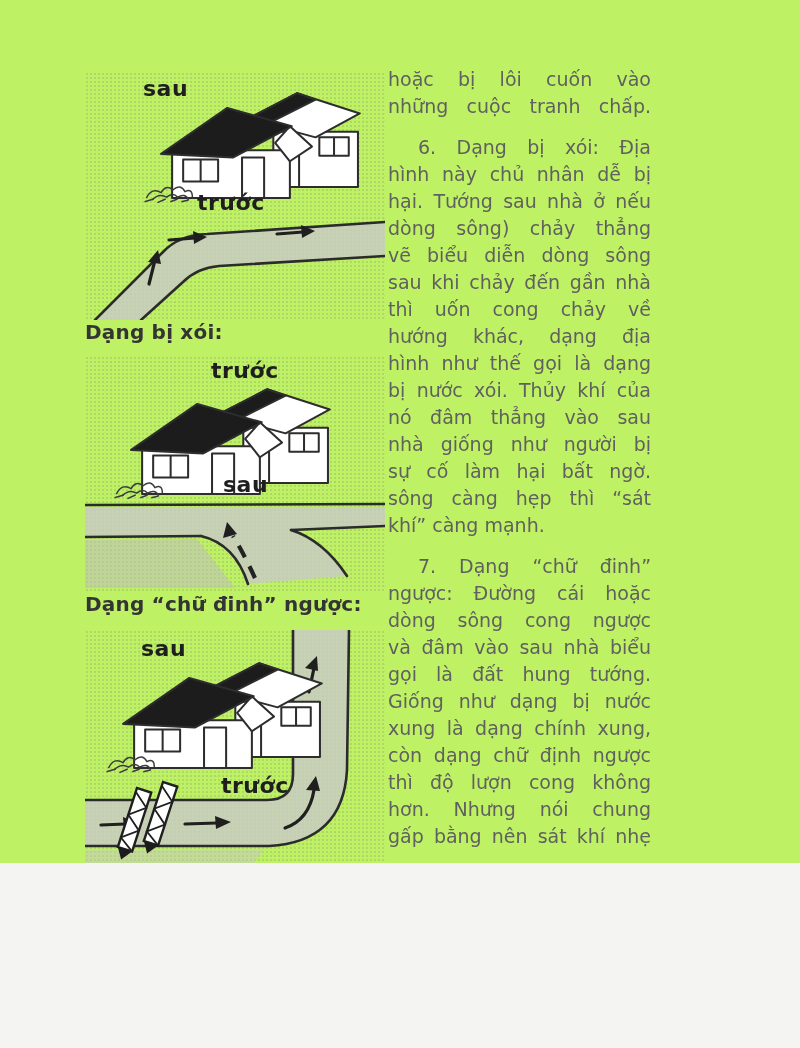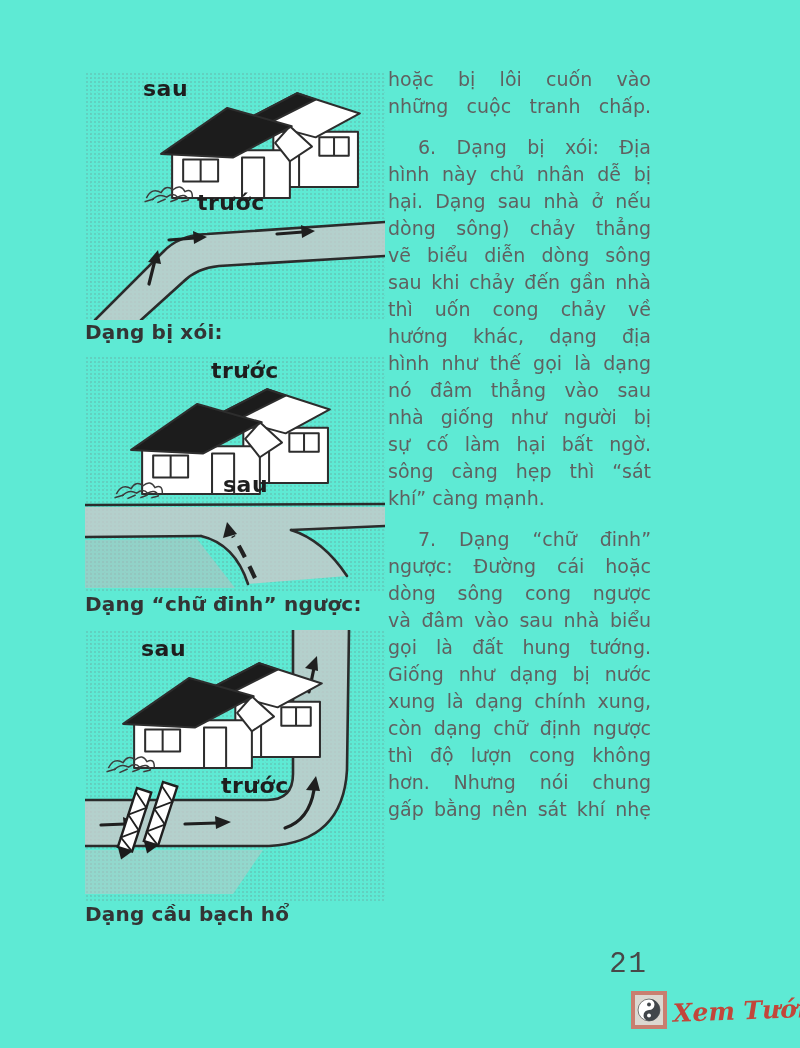--- a/index.html
+++ b/index.html
@@ -1,19 +1,19 @@
 <!DOCTYPE html>
 <html><head>
 <meta charset="utf-8">
 <style>
   html,body { margin:0; padding:0; }
   body { width:800px; height:1048px; background:#f4f4f2; }
   .page {
-    position:relative; width:800px; height:1048px; overflow:hidden;
-    background:#5eead4;
+    position:relative; width:800px; height:863px; overflow:hidden;
+    background:#bef264;
     font-family:"DejaVu Sans", sans-serif;
   }
   
   .fig {
     position:absolute; width:300px;
     background-image:
       radial-gradient(circle, rgba(110,110,110,0.20) 0.8px, transparent 1.1px),
       radial-gradient(circle, rgba(130,130,130,0.13) 0.7px, transparent 1px);
     background-size:4px 4px, 7px 7px;
     background-position:0 0, 2px 3px;
@@ -171,27 +171,28 @@
   <div class="caption" style="top:902px;">Dạng cầu bạch hổ</div>
 
   <div class="textcol" id="textcol">
       <div class="p">
         <div class="ln">hoặc bị lôi cuốn vào</div>
         <div class="ln">những cuộc tranh chấp.</div>
       </div>
       <div class="p">
         <div class="ln indent">6. Dạng bị xói: Địa</div>
         <div class="ln">hình này chủ nhân dễ bị</div>
-        <div class="ln">hại. Dạng sau nhà ở nếu</div>
+        <div class="ln">hại. Tướng sau nhà ở nếu</div>
         <div class="ln">dòng sông) chảy thẳng</div>
         <div class="ln">vẽ biểu diễn dòng sông</div>
         <div class="ln">sau khi chảy đến gần nhà</div>
         <div class="ln">thì uốn cong chảy về</div>
         <div class="ln">hướng khác, dạng địa</div>
         <div class="ln">hình như thế gọi là dạng</div>
+        <div class="ln">bị nước xói. Thủy khí của</div>
         <div class="ln">nó đâm thẳng vào sau</div>
         <div class="ln">nhà giống như người bị</div>
         <div class="ln">sự cố làm hại bất ngờ.</div>
         <div class="ln">sông càng hẹp thì “sát</div>
         <div class="ln short">khí” càng mạnh.</div>
       </div>
       <div class="p">
         <div class="ln indent">7. Dạng “chữ đinh”</div>
         <div class="ln">ngược: Đường cái hoặc</div>
         <div class="ln">dòng sông cong ngược</div>

